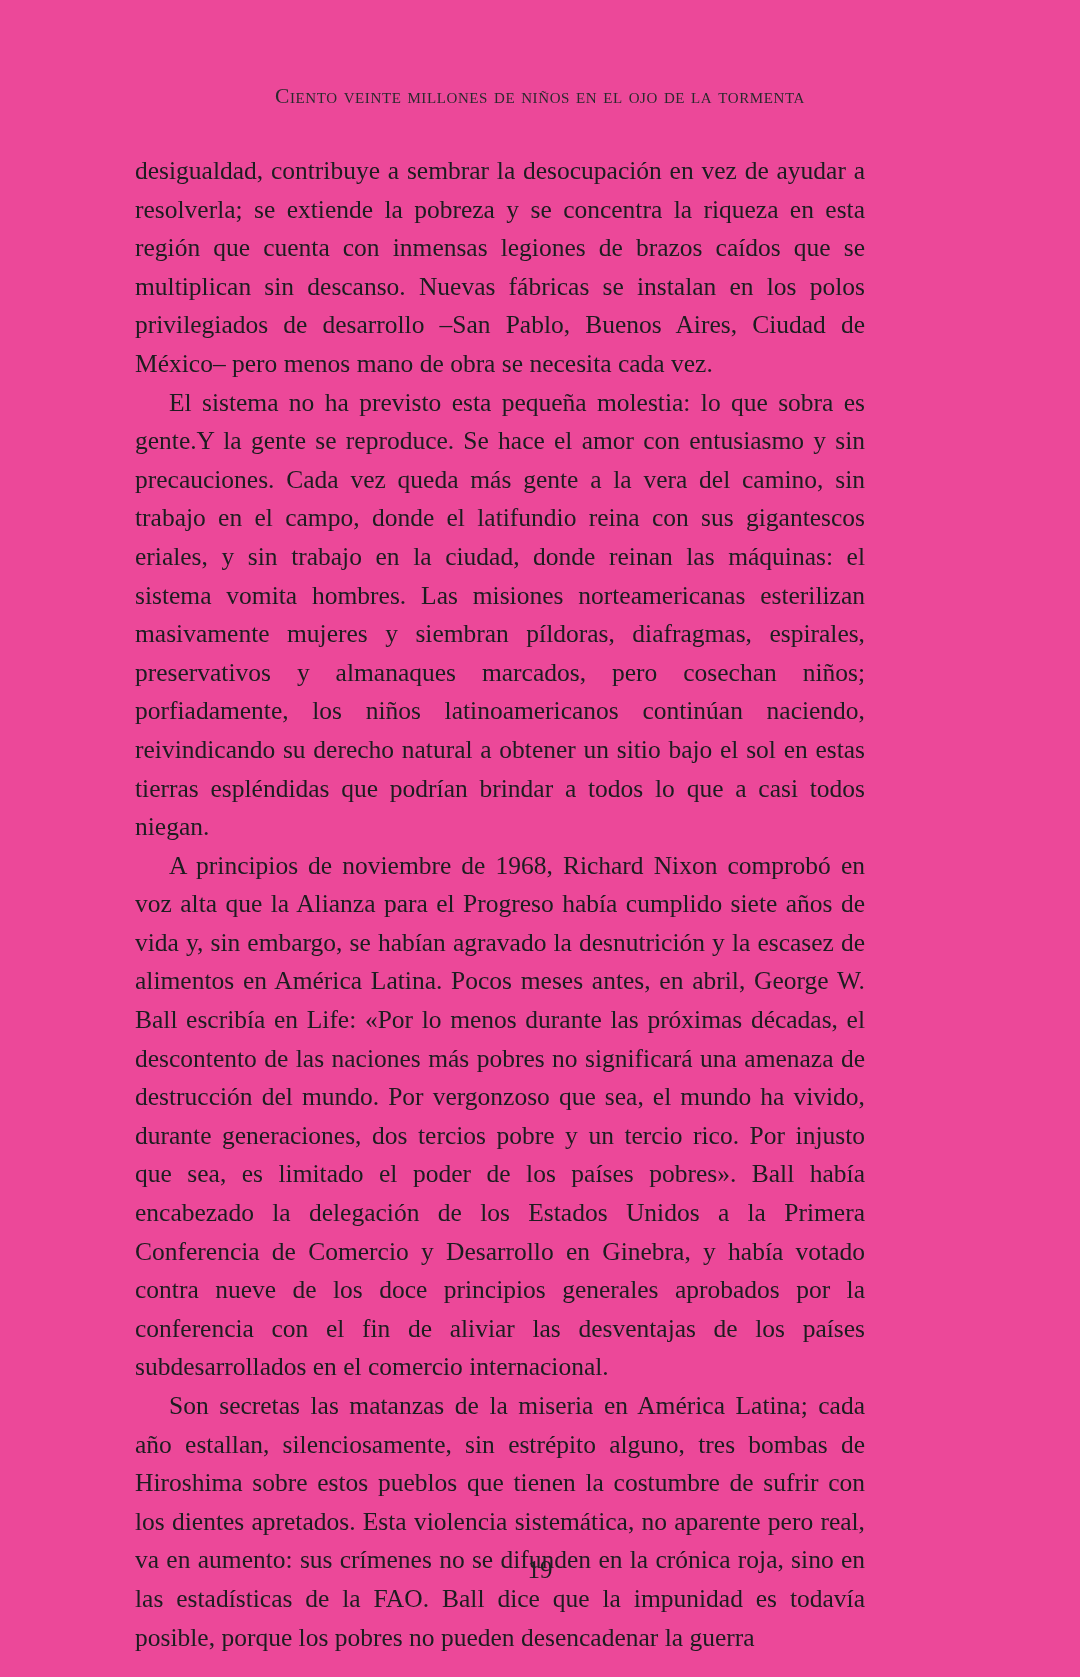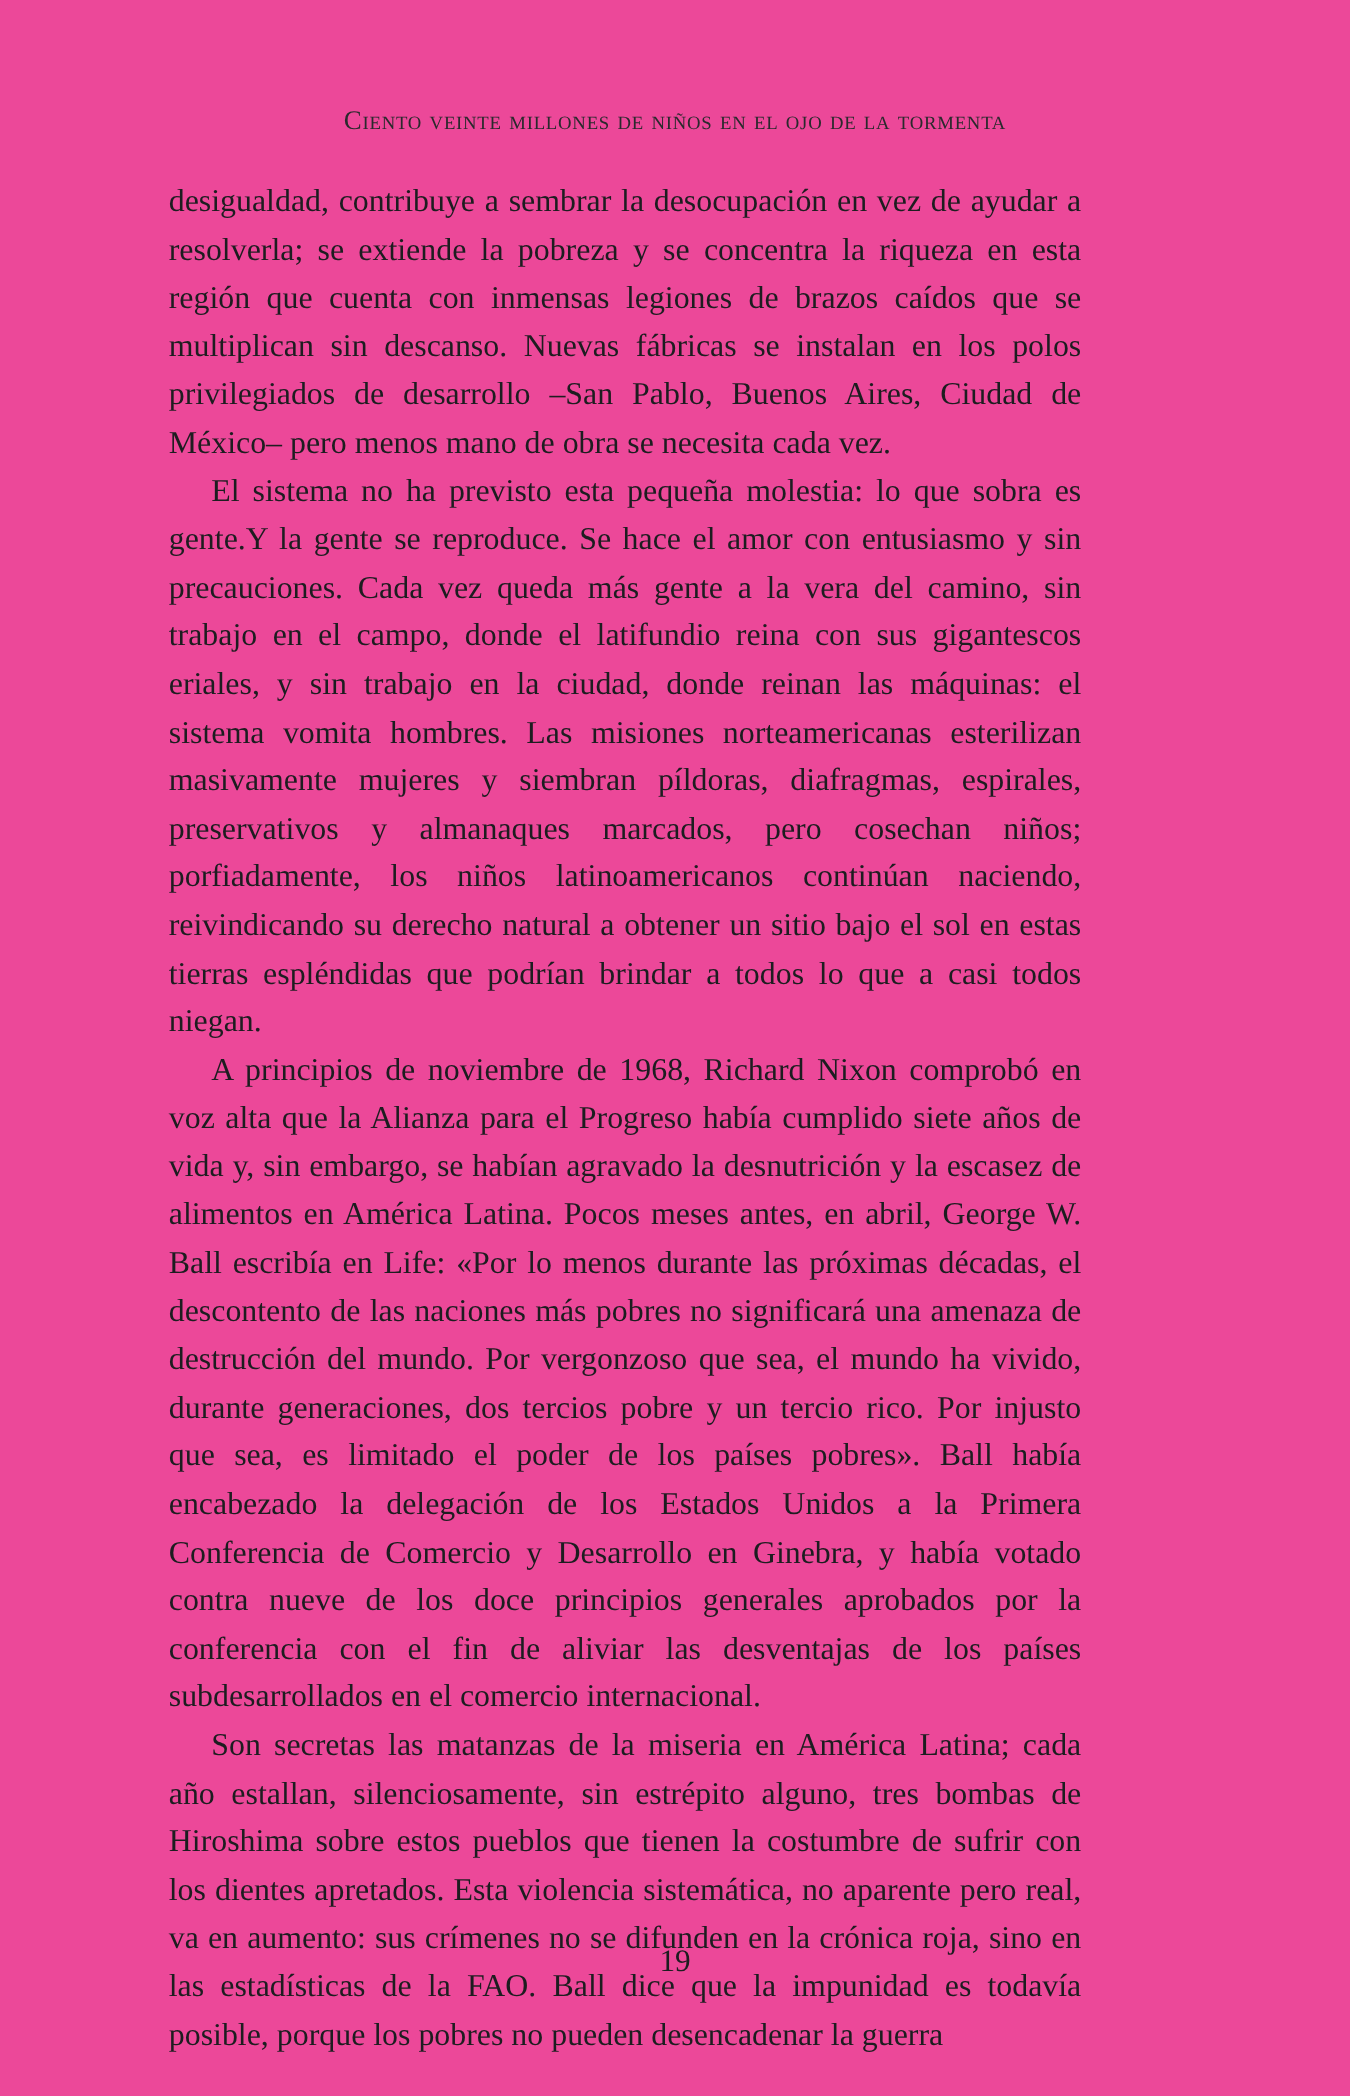--- a/index.html
+++ b/index.html
@@ -26,21 +26,21 @@
     font-family: "Liberation Serif", "DejaVu Serif", serif;
     font-variant: small-caps;
     font-size: 21.5px;
     letter-spacing: 0.6px;
     color: #2a2a2d;
     white-space: nowrap;
   }
   .textblock {
     position: absolute;
     left: 135px;
-    top: 142px;
+    top: 152px;
     width: 730px;
   }
   .para {
     margin: 0;
     text-align: justify;
     text-justify: inter-word;
     font-size: 25.5px;
     line-height: 38.6px;
     color: #1d1d20;
     hyphens: manual;

